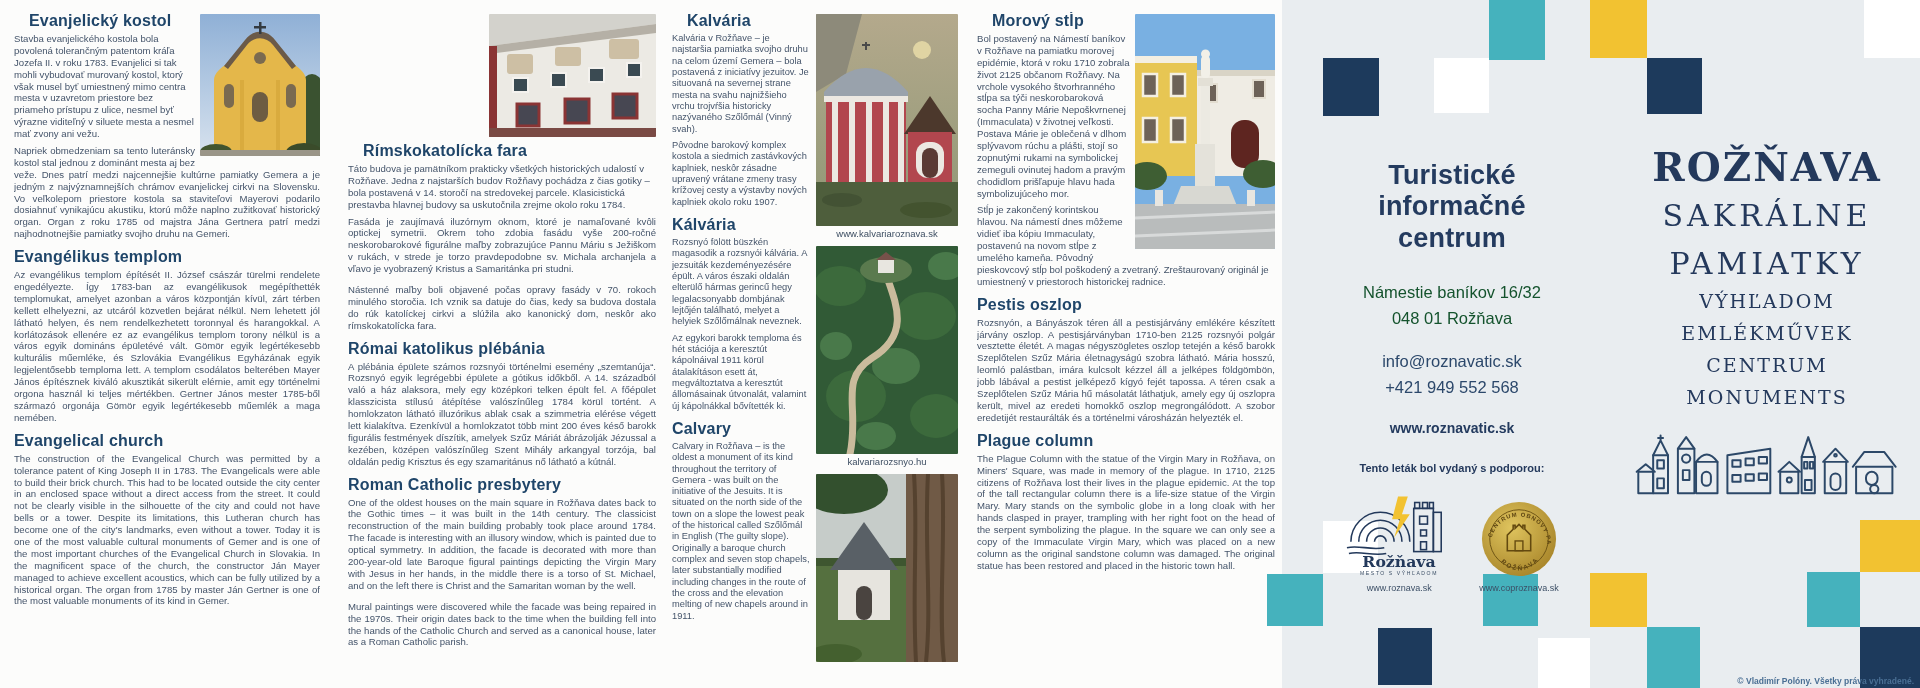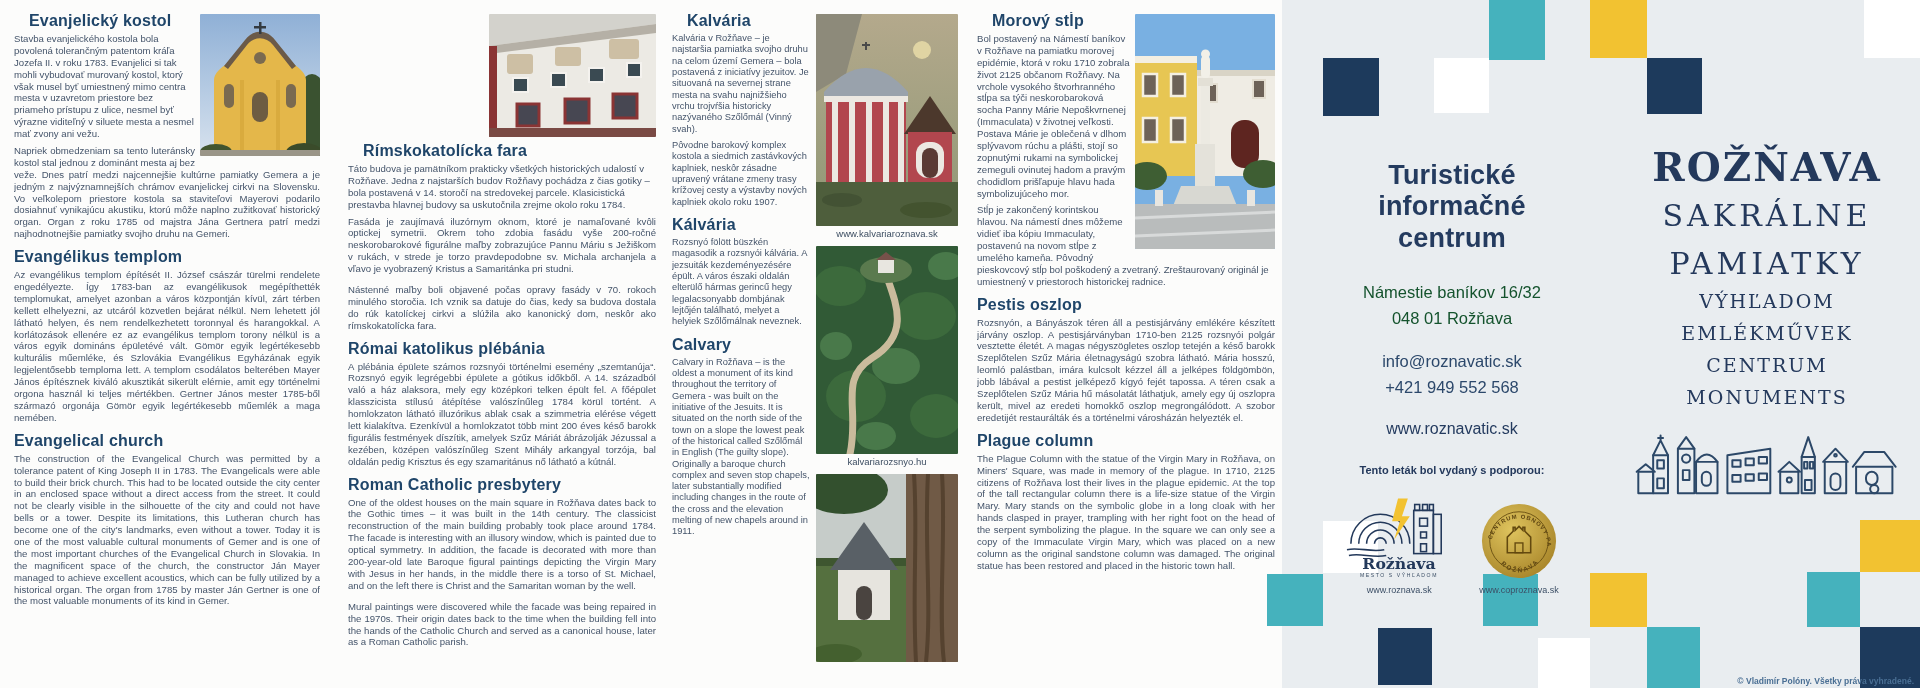--- a/index.html
+++ b/index.html
@@ -25,21 +25,21 @@
   .sq.teal { background:#45b2bd; }
   .sq.yellow { background:#f2c231; }
   .sq.navy { background:#1d3a5c; }
   .sq.white { background:#ffffff; }
 
   
   .info { position:absolute; left:1292px; top:0; width:320px; text-align:center; color:#243b5f; }
   .info-title { margin-top:160px; font-size:27px; font-weight:700; line-height:1.16; letter-spacing:.2px; }
   .info-addr { margin-top:26px; font-size:16.5px; line-height:1.55; font-weight:500; color:#14532d; }
   .info-contact { margin-top:18px; font-size:16.5px; line-height:1.55; font-weight:500; color:#2c486b; }
-  .info-web { margin-top:20px; font-size:16px; font-weight:400; }
+  .info-web { margin-top:20px; font-size:14px; font-weight:700; }
   .support-label { margin-top:26px; font-size:11px; font-weight:700; color:#24395c; }
   .logos { margin-top:8px; display:flex; justify-content:center; align-items:flex-end; gap:26px; }
   .logo-block { text-align:center; }
   .logo-web { font-size:9px; color:#3c4f66; margin-top:1px; }
   .logo-name { font-family:"DejaVu Serif", serif; font-weight:700; font-size:16px; fill:#23395b; }
   .logo-tag { font-size:5.2px; letter-spacing:1.6px; fill:#3c4f66; }
 
   
   .cover { position:absolute; left:1614px; top:0; width:306px; text-align:center; color:#24395c; }
   .cover-title { font-family:"DejaVu Serif", serif; }
@@ -186,20 +186,21 @@
           <path d="M34,208 C44,162 22,134 56,112 C92,90 82,62 72,34" stroke="#cabb9c" stroke-width="7" fill="none" stroke-linecap="round"></path>
           <ellipse cx="70" cy="24" rx="26" ry="13" fill="#5a7a4e"></ellipse>
           <rect x="62" y="14" width="16" height="13" fill="#e8e6e0"></rect>
           <polygon points="60,14 70,6 80,14" fill="#77514a"></polygon>
         </svg>
       </div>
       <div class="cap">kalvariarozsnyo.hu</div>
     </div>
     <h2>Kálvária</h2>
     <p style="text-align:left;">Rozsnyó fölött büszkén magasodik a rozsnyói kálvária. A jezsuiták kezdeményezésére épült. A város északi oldalán elterülő hármas gerincű hegy legalacsonyabb dombjának lejtőjén található, melyet a helyiek Szőlőmálnak neveznek.</p>
+    <p style="text-align:left;">Az egykori barokk temploma és hét stációja a keresztút kápolnáival 1911 körül átalakításon esett át, megváltoztatva a keresztút állomásainak útvonalát, valamint új kápolnákkal bővítették ki.</p>
     <div class="ph clr">
       <div class="photo" style="width:142px;height:188px;">
         <svg width="142" height="188" viewBox="0 0 142 188">
           <rect width="142" height="90" fill="#c6ccc9"></rect>
           <rect y="84" width="142" height="104" fill="#55703f"></rect>
           <rect y="84" width="142" height="8" fill="#3e5630"></rect>
           <ellipse cx="28" cy="16" rx="44" ry="24" fill="#33502e"></ellipse>
           <polygon points="14,96 48,48 82,96" fill="#596066"></polygon>
           <rect x="22" y="96" width="52" height="50" fill="#e6e4de"></rect>
           <rect x="40" y="112" width="16" height="34" rx="8" fill="#4a4440"></rect>

